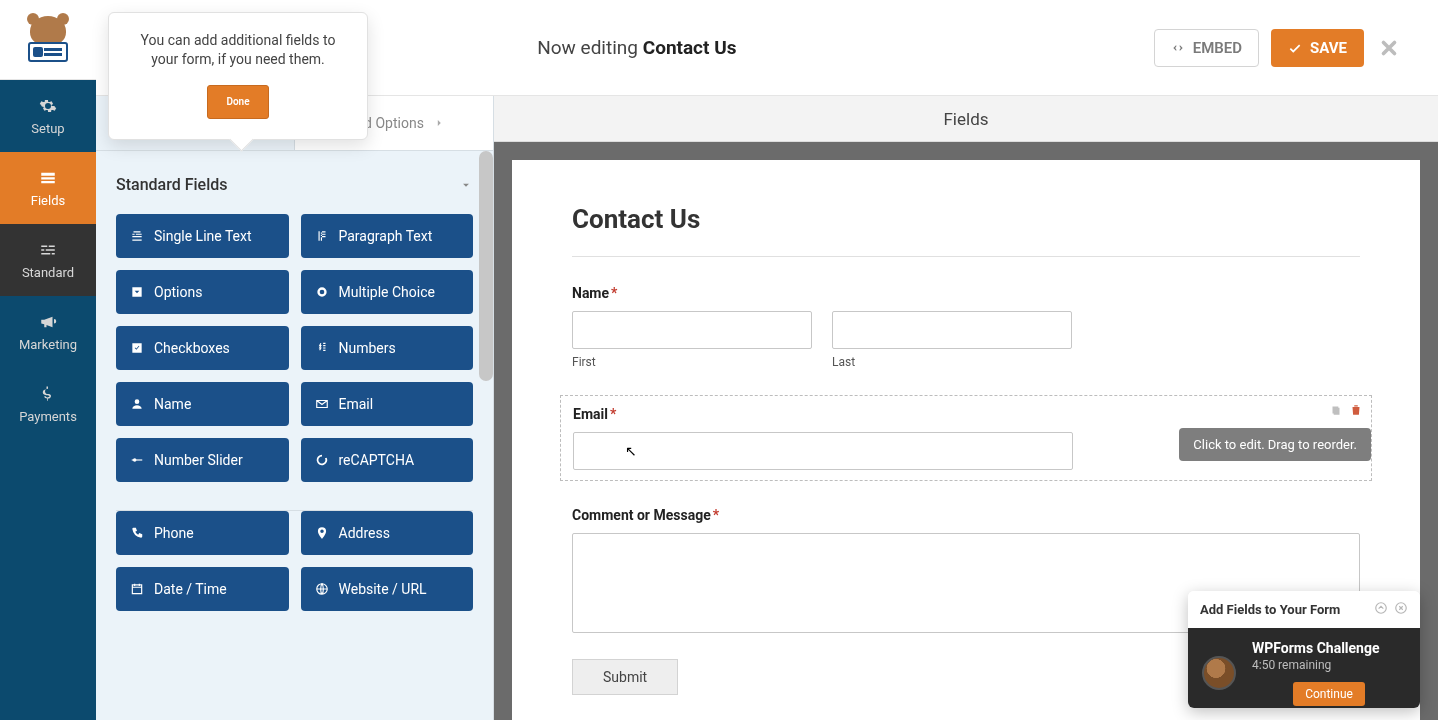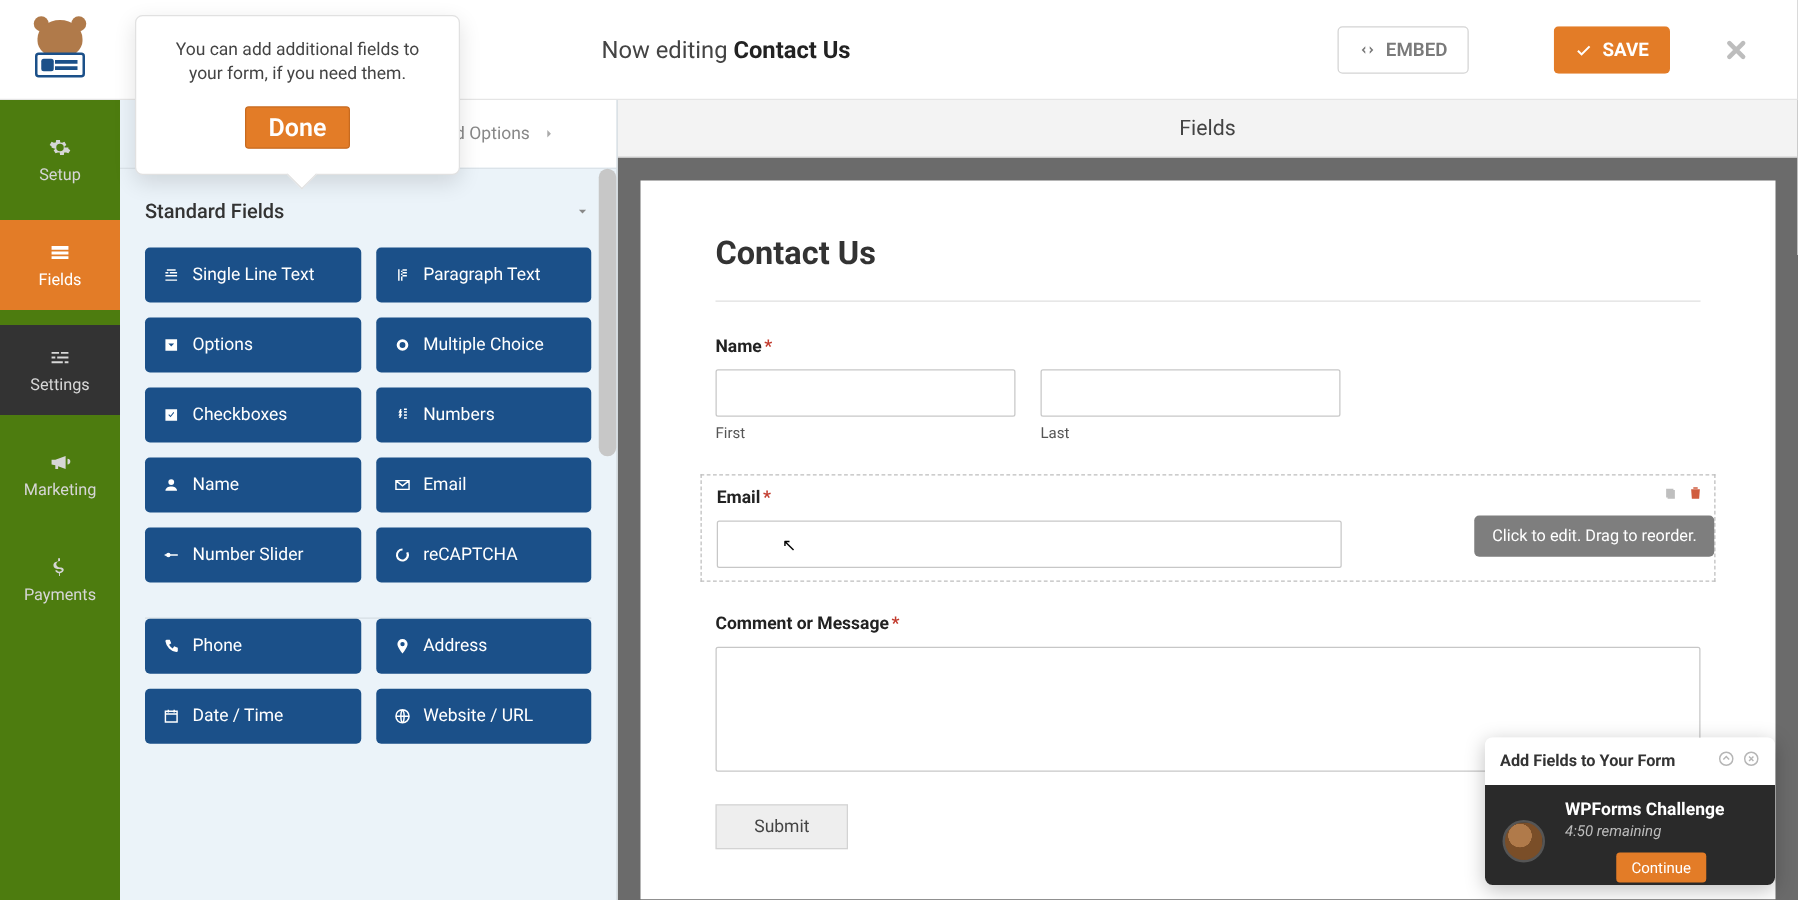--- a/index.html
+++ b/index.html
@@ -1,29 +1,29 @@
 <!DOCTYPE html>
 <html><head>
 <meta charset="utf-8">
 <style>
 * { margin: 0; padding: 0; box-sizing: border-box; font-family: -apple-system, BlinkMacSystemFont, "Segoe UI", Roboto, Helvetica, Arial, sans-serif; }
 html, body { width: 1438px; height: 720px; overflow: hidden; background: #fff; }
 .app { display: flex; height: 100%; }
 
 
-.nav { width: 96px; background: #4d7c0f; color: #fff; display: flex; flex-direction: column; gap: 12px; }
+.nav { width: 96px; background: #0c4a6e; color: #fff; display: flex; flex-direction: column; }
 .logo { height: 80px; background: #fff; display: flex; align-items: center; justify-content: center; border-bottom: 1px solid #e5e5e5; position: relative; }
 .nav-item { height: 72px; display: flex; flex-direction: column; align-items: center; justify-content: center; gap: 6px; font-size: 13px; color: #d6d6d6; cursor: pointer; }
 .nav-item.active { background: #e37c27; color: #fff; }
 .nav-item.dim { background: #333; color: #d8d8d8; }
 .nav-item svg { fill: currentColor; }
 
 
 .main { flex: 1; display: flex; flex-direction: column; min-width: 0; }
-.topbar { height: 80px; border-bottom: 1px solid #e5e5e5; display: flex; align-items: center; padding: 0 24px; position: relative; gap: 28px; }
+.topbar { height: 96px; border-bottom: 1px solid #e5e5e5; display: flex; align-items: center; padding: 0 24px; position: relative; }
 .topbar-title { flex: 1; text-align: center; font-size: 19px; color: #444; }
 .topbar-title b { font-weight: 700; color: #222; }
 .btn { display: inline-flex; align-items: center; gap: 8px; height: 38px; padding: 0 16px; border-radius: 4px; font-size: 15px; cursor: pointer; border: 1px solid transparent; }
 .btn-embed { background: #fff; border-color: #d4d4d4; color: #7a7a7a; font-weight: 600; }
 .btn-save { background: #e37c27; color: #fff; font-weight: 700; }
 .close-x { width: 50px; display: flex; align-items: center; justify-content: center; cursor: pointer; }
 
 
 .cols { flex: 1; display: flex; min-height: 0; }
 
@@ -68,31 +68,31 @@
 .field-block.selected { border: 1px dashed #bdbdbd; padding: 10px 12px; margin-left: -12px; margin-right: -12px; }
 .field-block.selected .tin { width: 500px; }
 .field-actions { position: absolute; top: 6px; right: 8px; display: flex; gap: 6px; }
 .field-actions span { color: #bfbfbf; }
 .hint-pill { position: absolute; top: 32px; right: 0; background: #7e7e7e; color: #fff; font-size: 13px; padding: 9px 14px; border-radius: 4px; }
 .cursor-fake { position: absolute; left: 64px; top: 47px; font-size: 14px; color: #000; pointer-events: none; }
 
 
 .popover { position: absolute; top: 12px; left: 108px; width: 260px; background: #fff; border: 1px solid #e1e1e1; border-radius: 6px; box-shadow: 0 6px 18px rgba(0,0,0,.12); padding: 18px 20px 20px; text-align: center; z-index: 50; }
 .popover p { font-size: 14px; color: #444; line-height: 1.35; margin-bottom: 16px; }
-.popover .done { display: inline-flex; align-items: center; justify-content: center; height: 34px; padding: 0 18px; background: #e37c27; color: #fff; border-radius: 3px; font-size: 20px; font-weight: 600; border: 1px solid #c76a1f; cursor: pointer; }
+.popover .done { display: inline-flex; align-items: center; justify-content: center; height: 34px; padding: 0 18px; background: #e37c27; color: #fff; border-radius: 3px; font-size: 10px; font-weight: 600; border: 1px solid #c76a1f; cursor: pointer; }
 .popover::after { content: ''; position: absolute; left: 124px; bottom: -9px; width: 16px; height: 16px; background: #fff; border-right: 1px solid #e1e1e1; border-bottom: 1px solid #e1e1e1; transform: rotate(45deg); }
 
 
 .challenge { position: absolute; right: 18px; bottom: 12px; width: 232px; border-radius: 6px; overflow: hidden; box-shadow: 0 4px 16px rgba(0,0,0,.25); z-index: 60; }
 .challenge-head { background: #fff; padding: 10px 12px; display: flex; align-items: center; font-size: 13px; font-weight: 700; color: #333; }
 .challenge-head .icons { margin-left: auto; display: flex; gap: 6px; color: #b6b6b6; }
 .challenge-body { background: #2a2a2a; color: #fff; padding: 12px 14px 2px; display: flex; gap: 16px; align-items: center; }
 .challenge-body .txt { flex: 1; }
 .challenge-body .title { font-size: 14px; font-weight: 700; }
-.challenge-body .sub { font-size: 12px; color: #bdbdbd; margin-top: 2px; font-style: italic; }
+.challenge-body .sub { font-size: 12px; color: #bdbdbd; margin-top: 2px; }
 .challenge-body .avatar-img { width: 34px; height: 34px; border-radius: 50%; background: radial-gradient(circle at 40% 35%, #b07a4a 0 35%, #7a4e28 36% 100%); border: 2px solid #555; }
 .challenge .cont { display: block; margin: 10px auto 0; background: #e37c27; color: #fff; border: none; border-radius: 3px; font-size: 12px; padding: 5px 12px; cursor: pointer; }
 
 
 .ic { width: 18px; height: 18px; }
 .ic-s { width: 14px; height: 14px; }
 
 
 .bear { width: 48px; height: 48px; position: relative; }
 .bear .head { position: absolute; top: 0; left: 6px; width: 36px; height: 30px; background: #b07a4a; border-radius: 50% 50% 45% 45%; }
@@ -125,21 +125,21 @@
     <div class="nav-item active">
       <svg class="ic" viewBox="0 0 24 24">
           <path d="M3 5h18v4H3zM3 11h18v3H3zM3 16h18v3H3z"></path>
         </svg>
       <span>Fields</span>
     </div>
     <div class="nav-item dim">
       <svg class="ic" viewBox="0 0 24 24">
           <path d="M3 6h8v2H3zM13 6h8v2h-8zM3 11h4v2H3zM9 11h12v2H9zM3 16h12v2H3zM17 16h4v2h-4z"></path>
         </svg>
-      <span>Settings</span>
+      <span>Standard</span>
     </div>
     <div class="nav-item">
       <svg class="ic" viewBox="0 0 24 24">
           <path d="M3 10v4l4 1v4h3v-3l8 3V5L7 9H3zm17-2a3 3 0 0 1 0 6z"></path>
         </svg>
       <span>Marketing</span>
     </div>
     <div class="nav-item">
       <svg class="ic" viewBox="0 0 24 24">
           <path d="M12 2v3c-2 0-4 1.5-4 3.5S10 12 12 12s4 .5 4 2.5S14 18 12 18v3h-1v-3c-2 0-4-1-4-3h2c0 1 1 1.5 2 1.5s3-.5 3-1.5-2-1.5-4-1.5-5-1-5-4 3-4 5-4V2h1z"></path>

